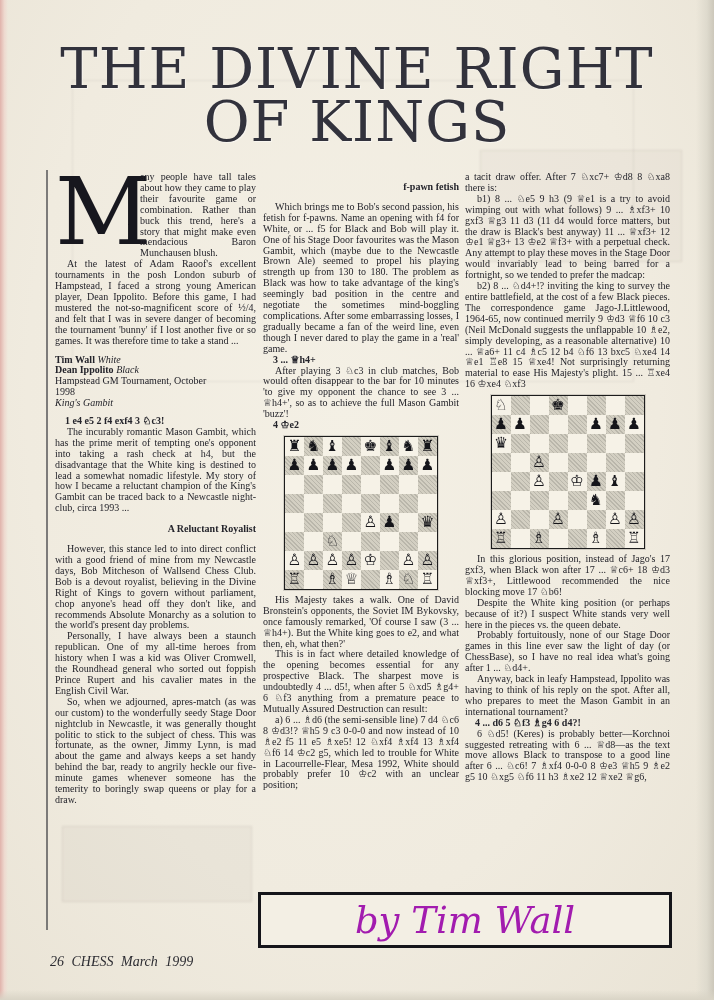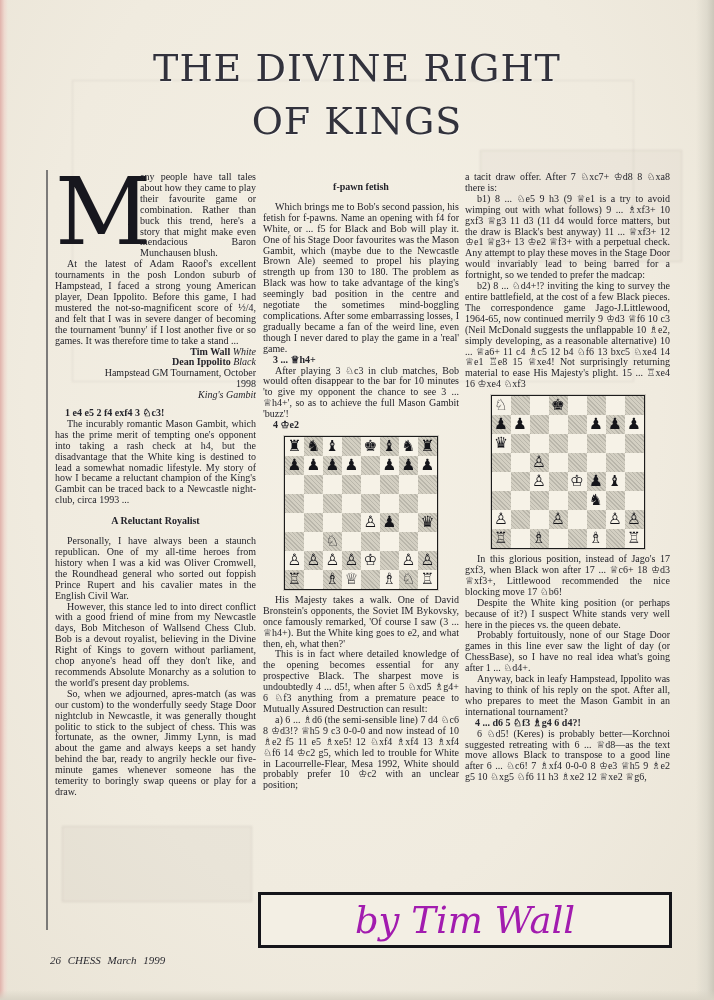--- a/index.html
+++ b/index.html
@@ -16,38 +16,38 @@
   .edge-bottom{left:0;bottom:0;width:100%;height:10px;background:linear-gradient(0deg,#d9d4c6,rgba(240,235,223,0));}
   
   .ghost{position:absolute;pointer-events:none;border:1px solid rgba(100,85,80,.10);filter:blur(1px);}
   .ghost-title-box{left:72px;top:80px;width:560px;height:300px;}
   .ghost-bottom-left{left:62px;top:826px;width:188px;height:74px;background:rgba(120,105,95,.05);}
   .ghost-top-right{left:480px;top:150px;width:200px;height:110px;background:rgba(120,105,95,.04);}
 
   .title{
     position:absolute;left:0;right:0;top:42px;margin:0;text-align:center;
     font-family:"DejaVu Serif","Liberation Serif",serif;font-weight:500;
-    font-size:38px;line-height:53px;letter-spacing:1px;color:#32323c;
+    font-size:56px;line-height:53px;letter-spacing:1px;color:#32323c;
     text-shadow:1px 1px 0 rgba(255,255,255,.45);
   }
   .title .title-line{display:block;}
 
   .col-rule{position:absolute;left:46px;top:170px;width:2px;height:760px;background:#4b4b4e;opacity:.7;}
 
   .col{position:absolute;top:172px;overflow:hidden;text-align:justify;
        font-size:10px;line-height:10.9px;}
   .col1{left:55px;width:201px;height:766px;}
   .col2{left:263px;width:196px;height:716px;}
   .col3{left:465px;width:205px;height:716px;}
 
   .para,.lead,.cont,.move{margin:0;}
   .para{text-indent:12px;}
   .move{font-weight:bold;text-indent:10px;font-family:Liberation Serif, serif;}
-  .heading{margin:10px 0 9px;text-align:center;font-weight:bold;text-indent:0;}
-  .center-block{margin:0 0 7px;text-align:right;}
+  .heading{margin:10px 0 9px;text-align:right;font-weight:bold;text-indent:0;}
+  .center-block{margin:8px 0 7px;text-align:left;}
   .cb-line{display:block;}
   .dropcap{
     float:left;width:80px;height:84px;margin:2px 5px 0 0;text-align:center;
     font-family:"DejaVu Serif",serif;font-size:94px;line-height:76px;color:#17171e;
   }
 
   .diagram{width:max-content;margin:5px auto 5px;border:1px solid #1c1c1c;box-shadow:0 0 0 1px rgba(28,28,28,.15);background:#f6f2e7;}
   .board{display:grid;grid-template-columns:repeat(8,19px);grid-auto-rows:19px;}
   .sq{display:flex;align-items:center;justify-content:center;
       font-family:"DejaVu Sans",sans-serif;font-size:15.5px;color:#15151a;overflow:hidden;}
@@ -57,21 +57,21 @@
 
   .byline-box{
     position:absolute;left:258px;top:892px;width:408px;height:50px;
     border:3px solid #15151a;background:#f3efe4;
     display:flex;align-items:center;justify-content:center;
   }
   .byline-box span{font-family:"DejaVu Serif",serif;font-style:italic;font-size:37px;color:#a21caf;}
 
   .footer{
     position:absolute;left:50px;top:954px;
-    font-style:italic;font-size:11px;color:#2b2b31;word-spacing:4px;
+    font-style:italic;font-size:14px;color:#2b2b31;word-spacing:4px;
   }
 </style>
 </head>
 <body>
 
 <div class="page">
   <div class="ghost ghost-title-box"></div>
   <div class="ghost ghost-top-right"></div>
   <div class="ghost ghost-bottom-left"></div>
 
@@ -88,22 +88,22 @@
       <div class="center-block">
         <span class="cb-line"><b>Tim Wall</b> <i>White</i></span>
         <span class="cb-line"><b>Dean Ippolito</b> <i>Black</i></span>
         <span class="cb-line">Hampstead GM Tournament, October</span>
         <span class="cb-line">1998</span>
         <span class="cb-line"><i>King's Gambit</i></span>
       </div>
       <p class="move">1 e4 e5 2 f4 exf4 3 ♘c3!</p>
       <p class="para">The incurably romantic Mason Gambit, which has the prime merit of tempting one's opponent into taking a rash check at h4, but the disadvantage that the White king is destined to lead a somewhat nomadic lifestyle. My story of how I became a reluctant champion of the King's Gambit can be traced back to a Newcastle night-club, circa 1993 ...</p>
       <p class="heading">A Reluctant Royalist</p>
+      <p class="para">However, this stance led to into direct conflict with a good friend of mine from my Newcastle days, Bob Mitcheson of Wallsend Chess Club. Bob is a devout royalist, believing in the Divine Right of Kings to govern without parliament, chop anyone's head off they don't like, and recommends Absolute Monarchy as a solution to the world's present day problems.</p>
       <p class="para">Personally, I have always been a staunch republican. One of my all-time heroes from history when I was a kid was Oliver Cromwell, the Roundhead general who sorted out foppish Prince Rupert and his cavalier mates in the English Civil War.</p>
-      <p class="para">However, this stance led to into direct conflict with a good friend of mine from my Newcastle days, Bob Mitcheson of Wallsend Chess Club. Bob is a devout royalist, believing in the Divine Right of Kings to govern without parliament, chop anyone's head off they don't like, and recommends Absolute Monarchy as a solution to the world's present day problems.</p>
       <p class="para">So, when we adjourned, apres-match (as was our custom) to the wonderfully seedy Stage Door nightclub in Newcastle, it was generally thought politic to stick to the subject of chess. This was fortunate, as the owner, Jimmy Lynn, is mad about the game and always keeps a set handy behind the bar, ready to angrily heckle our five-minute games whenever someone has the temerity to boringly swap queens or play for a draw.</p>
     </div>
   <div class="col col2">
       <p class="heading">f-pawn fetish</p>
       <p class="para">Which brings me to Bob's second passion, his fetish for f-pawns. Name an opening with f4 for White, or ... f5 for Black and Bob will play it. One of his Stage Door favourites was the Mason Gambit, which (maybe due to the Newcastle Brown Ale) seemed to propel his playing strength up from 130 to 180. The problem as Black was how to take advantage of the king's seemingly bad position in the centre and negotiate the sometimes mind-boggling complications. After some embarrassing losses, I gradually became a fan of the weird line, even though I never dared to play the game in a 'real' game.</p>
       <p class="move">3 ... ♕h4+</p>
       <p class="para">After playing 3 ♘c3 in club matches, Bob would often disappear to the bar for 10 minutes 'to give my opponent the chance to see 3 ... ♕h4+', so as to achieve the full Mason Gambit 'buzz'!</p>
       <p class="move">4 ♔e2</p>
       <div class="diagram">
         <div class="board">

